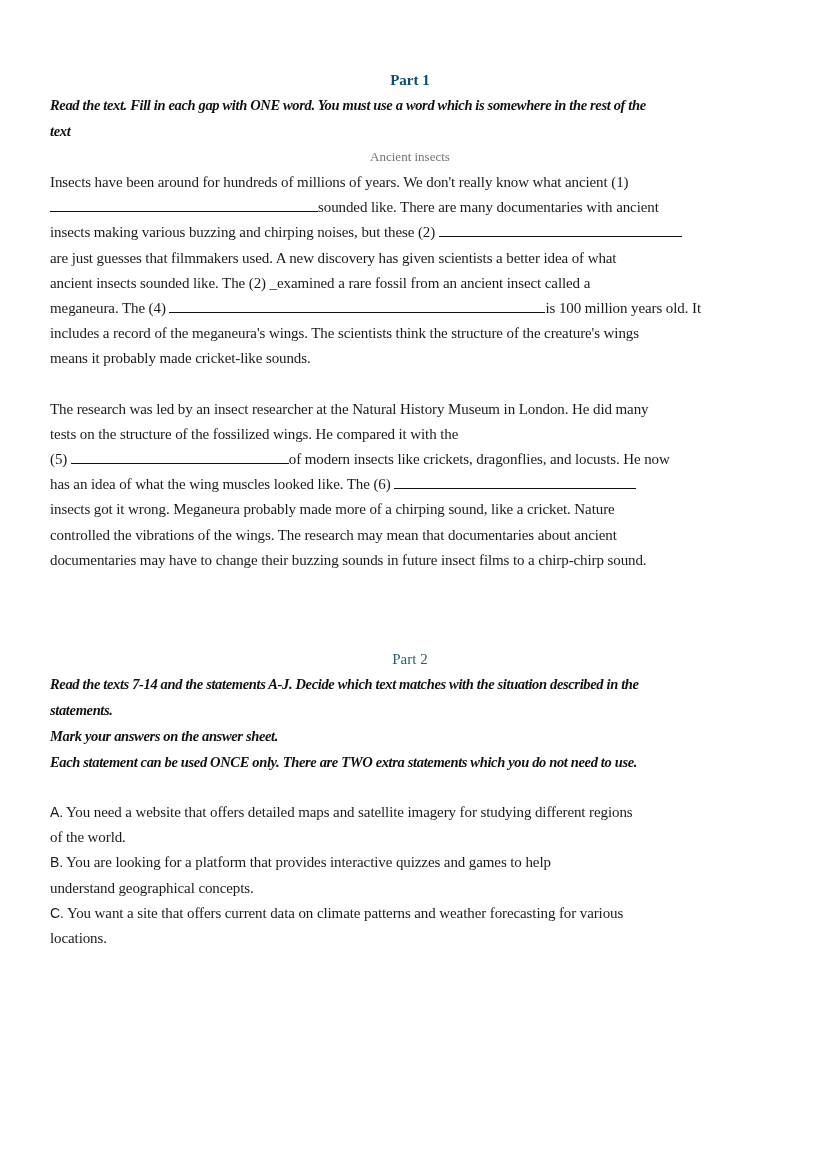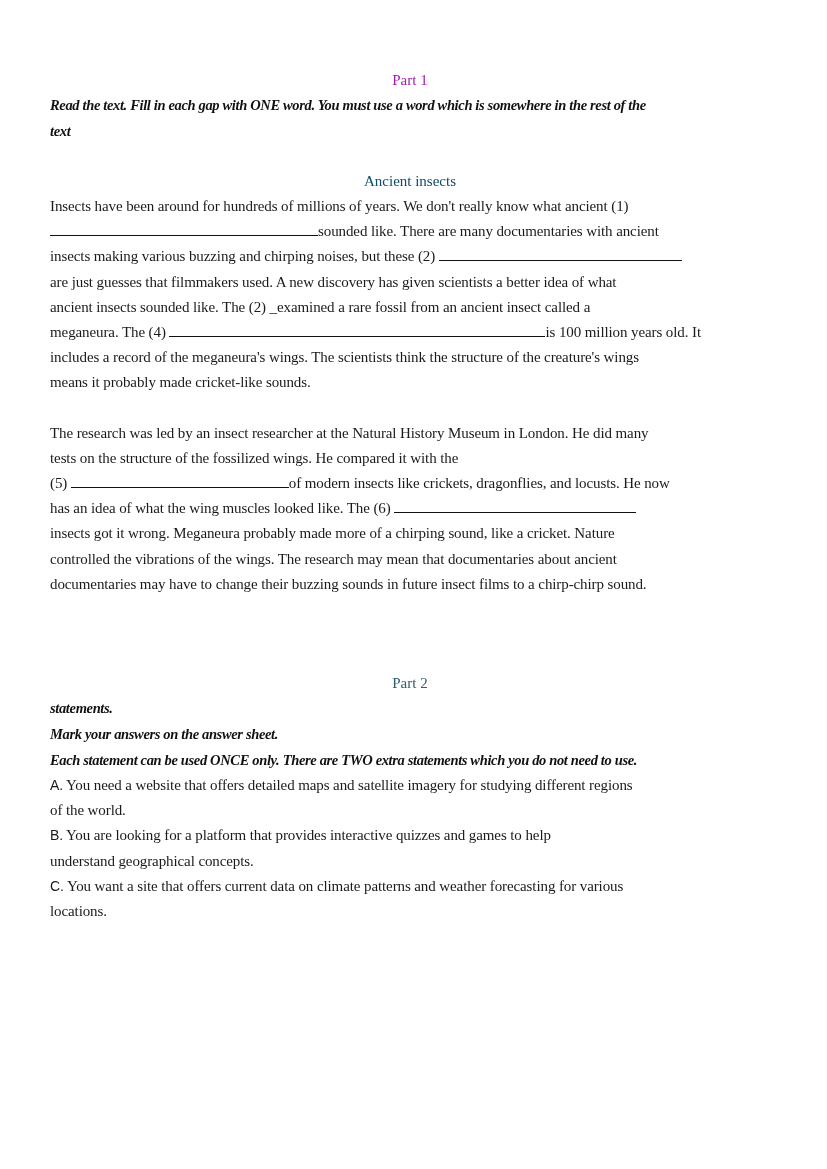--- a/index.html
+++ b/index.html
@@ -3,29 +3,29 @@
   <meta charset="utf-8">
   <style>
     html, body { margin: 0; padding: 0; background: #ffffff; }
     body {
       width: 827px; height: 1169px; position: relative; overflow: hidden;
       font-family: "Liberation Serif", "DejaVu Serif", serif;
       color: #1a1a1a;
     }
     .page { position: absolute; left: 50px; top: 68px; width: 720px; }
     .center { text-align: center; }
-    .part-title { font-weight: normal; font-size: 15px; line-height: 24px; color: #a21caf; }
+    .part-title { font-weight: bold; font-size: 15px; line-height: 24px; color: #0c4a6e; }
     .part-title.teal { font-weight: normal; color: #2e5d6b; }
     .instr { font-style: italic; font-weight: bold; font-size: 14.5px; line-height: 26px; color: #111; margin: 0; letter-spacing: -0.35px; }
-    .subhead { font-size: 15px; line-height: 26px; color: #0c4a6e; margin-top: 24px; }
+    .subhead { font-size: 13px; line-height: 26px; color: #737373; }
     .body-text { font-size: 15px; line-height: 25.2px; margin: 0; letter-spacing: -0.1px; }
     .gap { display: inline-block; border-bottom: 1px solid #111; height: 14px; vertical-align: baseline; }
     .line { display: block; white-space: nowrap; }
     .para2 { margin-top: 25px; }
-    .statements { }
+    .statements { margin-top: 25px; }
     .stmt-letter { font-family: "Liberation Sans", "DejaVu Sans", sans-serif; font-size: 14px; }
   </style>
 </head>
 <body>
 
 <div class="page">
 
   <div class="part-title center">Part 1</div>
   <p class="instr">
     <span class="line">Read the text. Fill in each gap with ONE word. You must use a word which is somewhere in the rest of the</span>
@@ -50,20 +50,21 @@
     <span class="line">tests on the structure of the fossilized wings. He compared it with the</span>
     <span class="line"><span>(5) </span><span class="gap" style="width:218px"></span><span>of modern insects like crickets, dragonflies, and locusts. He now</span></span>
     <span class="line"><span>has an idea of what the wing muscles looked like. The (6) </span><span class="gap" style="width:242px"></span></span>
     <span class="line">insects got it wrong. Meganeura probably made more of a chirping sound, like a cricket. Nature</span>
     <span class="line">controlled the vibrations of the wings. The research may mean that documentaries about ancient</span>
     <span class="line">documentaries may have to change their buzzing sounds in future insect films to a chirp-chirp sound.</span>
   </p>
 
   <div class="part-title teal center" style="margin-top:74px">Part 2</div>
   <p class="instr">
+    <span class="line">Read the texts 7-14 and the statements A-J. Decide which text matches with the situation described in the</span>
     <span class="line">statements.</span>
     <span class="line">Mark your answers on the answer sheet.</span>
     <span class="line">Each statement can be used ONCE only. There are TWO extra statements which you do not need to use.</span>
   </p>
 
   <div class="body-text statements">
     <div>
       <span class="line"><span class="stmt-letter">A.</span><span> You need a website that offers detailed maps and satellite imagery for studying different regions</span></span>
       <span class="line">of the world.</span>
     </div>

